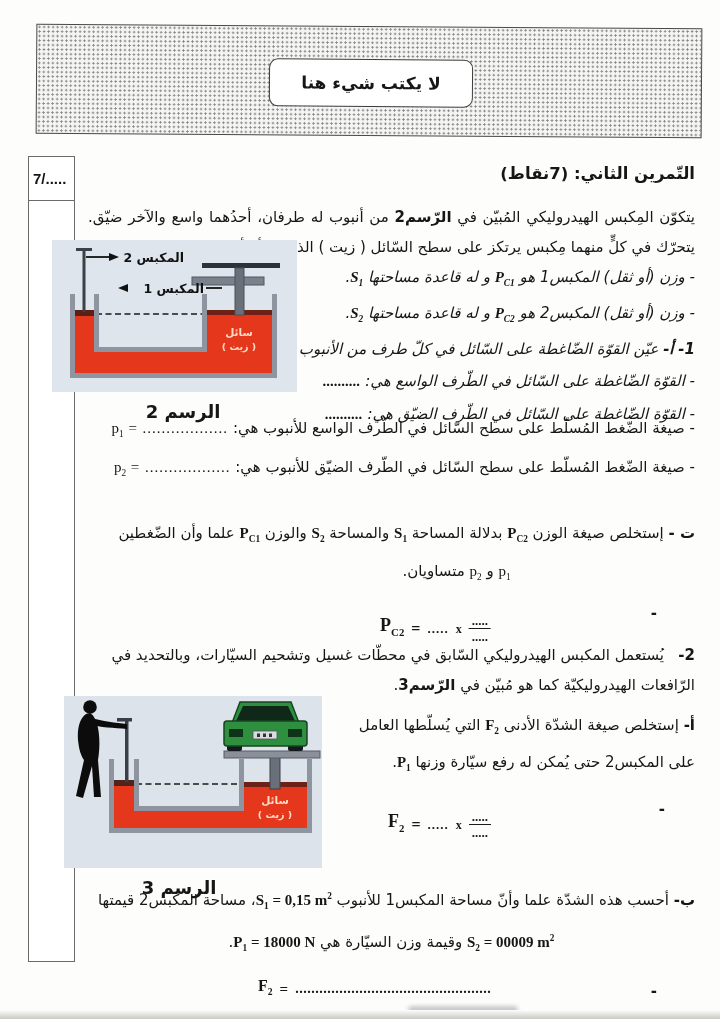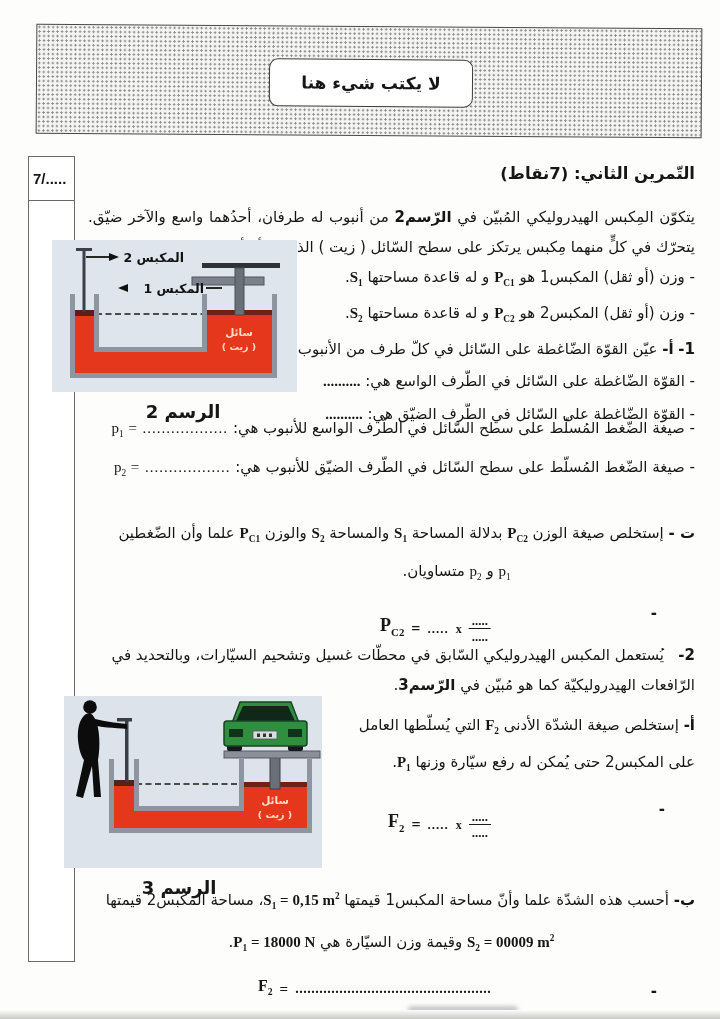--- a/index.html
+++ b/index.html
@@ -45,21 +45,21 @@
 
   
   .content {
     position:absolute; left:88px; top:158px; width:607px;
     direction:rtl; font-size:15px; line-height:30px;
   }
   .ex-title { font-size:16.5px; font-weight:bold; line-height:32px; }
   .intro { margin-top:12px; text-align:justify; }
 
   .fig-block { position:relative; height:150px; }
-  .rcol { margin-left:245px; }
+  .rcol { margin-left:245px;font-style:italic; }
   .rcol .line { line-height:30px; white-space:nowrap; }
   .rcol .line.sp { line-height:31px; margin-top:2px; }
 
   .dots { letter-spacing:1px; font-family:"Liberation Serif", serif; font-weight:bold; }
 
   .sym { font-family:"Liberation Serif", serif; font-weight:bold; direction:ltr; unicode-bidi:isolate; }
   .sym sub { font-size:62%; }
   .pline { line-height:33px; white-space:nowrap; }
   .c2line { padding-left:130px; text-align:center; line-height:33px; }
 
@@ -289,21 +289,21 @@
             <span class="ftop">.....</span>
             <span class="fbot">.....</span>
           </span>
         </span>
       </div>
     </div>
   </div>
 
   <div>
     <div class="q2b1">
-      <span class="b">ب-</span><span> أحسب هذه الشدّة علما وأنّ مساحة المكبس1 قيمتها </span><span class="sym"><span>S</span><sub>1</sub><span> = 0,15 m</span><sup style="font-size:62%">2</sup></span><span>، مساحة المكبس2 قيمتها </span>
+      <span class="b">ب-</span><span> أحسب هذه الشدّة علما وأنّ مساحة المكبس1 للأنبوب </span><span class="sym"><span>S</span><sub>1</sub><span> = 0,15 m</span><sup style="font-size:62%">2</sup></span><span>، مساحة المكبس2 قيمتها </span>
     </div>
     <div class="centered">
       <span dir="rtl"><span class="sym"><span>S</span><sub>2</sub><span> = 00009 m</span><sup style="font-size:62%">2</sup></span><span> وقيمة وزن السيّارة هي </span><span class="sym"><span>P</span><sub>1</sub><span> = 18000 N</span></span><span>.</span></span>
     </div>
   </div>
 
   <div class="answer-row">
     <span class="bullet">-</span>
     <span class="formula">
       <span class="lhs" style="font-size:16px;"><span>F</span><sub>2</sub></span>

